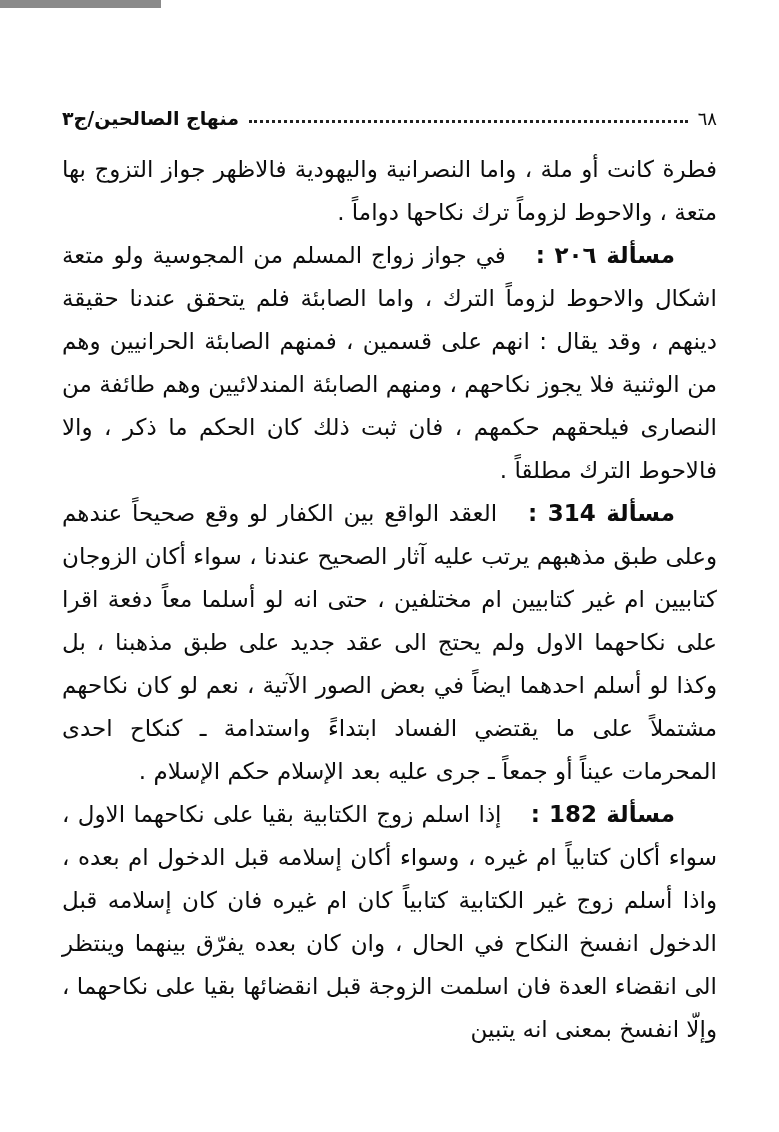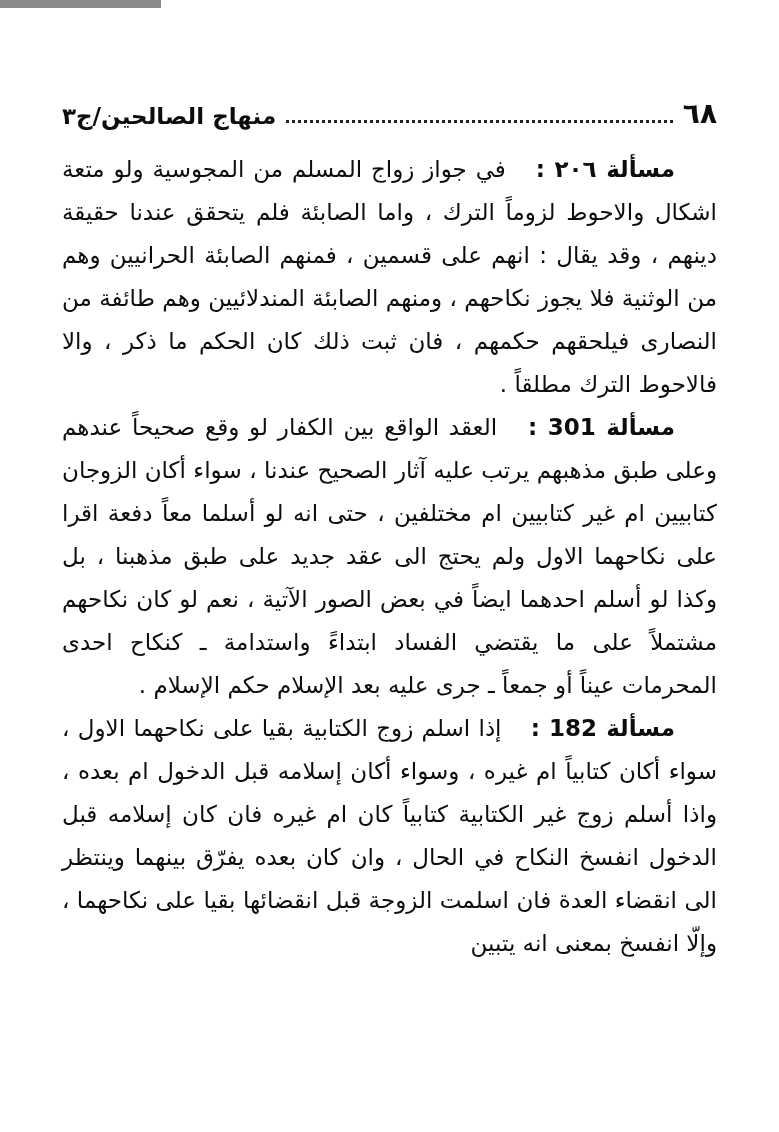--- a/index.html
+++ b/index.html
@@ -30,35 +30,35 @@
     background: #8a8a8a;
   }
   
   .running-head {
     display: flex;
     direction: rtl;
     align-items: flex-end;
     height: 34px;
   }
   .page-number {
-    font-weight: bold;
-    font-size: 28px;
+    font-weight: normal;
+    font-size: 18px;
     line-height: 1;
     padding-bottom: 2px;
     white-space: nowrap;
   }
   .dot-leader {
     flex: 1 1 auto;
     border-bottom: 3px dotted #222222;
     margin: 0 10px 7px 10px;
     height: 0;
   }
   .book-title {
     font-weight: bold;
-    font-size: 23px;
+    font-size: 19px;
     line-height: 1;
     padding-bottom: 2px;
     white-space: nowrap;
     text-align: right;
   }
   
   .text-body {
     margin-top: 18px;
     text-align: justify;
     font-size: 23px;
@@ -87,29 +87,32 @@
   <div class="scan-artifact"></div>
 
   <div class="running-head">
     <span class="page-number">٦٨</span>
     <span class="dot-leader"></span>
     <span class="book-title">منهاج الصالحين/ج٣</span>
   </div>
 
   <div class="text-body">
 
+    <p class="continuation">
+      <span>فطرة كانت أو ملة ، واما النصرانية واليهودية فالاظهر جواز التزوج بها متعة ، والاحوط لزوماً ترك نكاحها دواماً .</span>
+    </p>
 
     <p class="masala">
       <b class="masala-label">مسألة ٢٠٦ :</b>
       <span>في جواز زواج المسلم من المجوسية ولو متعة اشكال والاحوط لزوماً الترك ، واما الصابئة فلم يتحقق عندنا حقيقة دينهم ، وقد يقال : انهم على قسمين ، فمنهم الصابئة الحرانيين وهم من الوثنية فلا يجوز نكاحهم ، ومنهم الصابئة المندلائيين وهم طائفة من النصارى فيلحقهم حكمهم ، فان ثبت ذلك كان الحكم ما ذكر ، والا فالاحوط الترك مطلقاً .</span>
     </p>
 
 
     <p class="masala">
-      <b class="masala-label">مسألة 301 :</b>
+      <b class="masala-label">مسألة 314 :</b>
       <span>العقد الواقع بين الكفار لو وقع صحيحاً عندهم وعلى طبق مذهبهم يرتب عليه آثار الصحيح عندنا ، سواء أكان الزوجان كتابيين ام غير كتابيين ام مختلفين ، حتى انه لو أسلما معاً دفعة اقرا على نكاحهما الاول ولم يحتج الى عقد جديد على طبق مذهبنا ، بل وكذا لو أسلم احدهما ايضاً في بعض الصور الآتية ، نعم لو كان نكاحهم مشتملاً على ما يقتضي الفساد ابتداءً واستدامة ـ كنكاح احدى المحرمات عيناً أو جمعاً ـ جرى عليه بعد الإسلام حكم الإسلام .</span>
     </p>
 
     <p class="masala">
       <b class="masala-label">مسألة 182 :</b>
       <span>إذا اسلم زوج الكتابية بقيا على نكاحهما الاول ، سواء أكان كتابياً ام غيره ، وسواء أكان إسلامه قبل الدخول ام بعده ، واذا أسلم زوج غير الكتابية كتابياً كان ام غيره فان كان إسلامه قبل الدخول انفسخ النكاح في الحال ، وان كان بعده يفرّق بينهما وينتظر الى انقضاء العدة فان اسلمت الزوجة قبل انقضائها بقيا على نكاحهما ، وإلّا انفسخ بمعنى انه يتبين</span>
     </p>
 
   </div>
 

